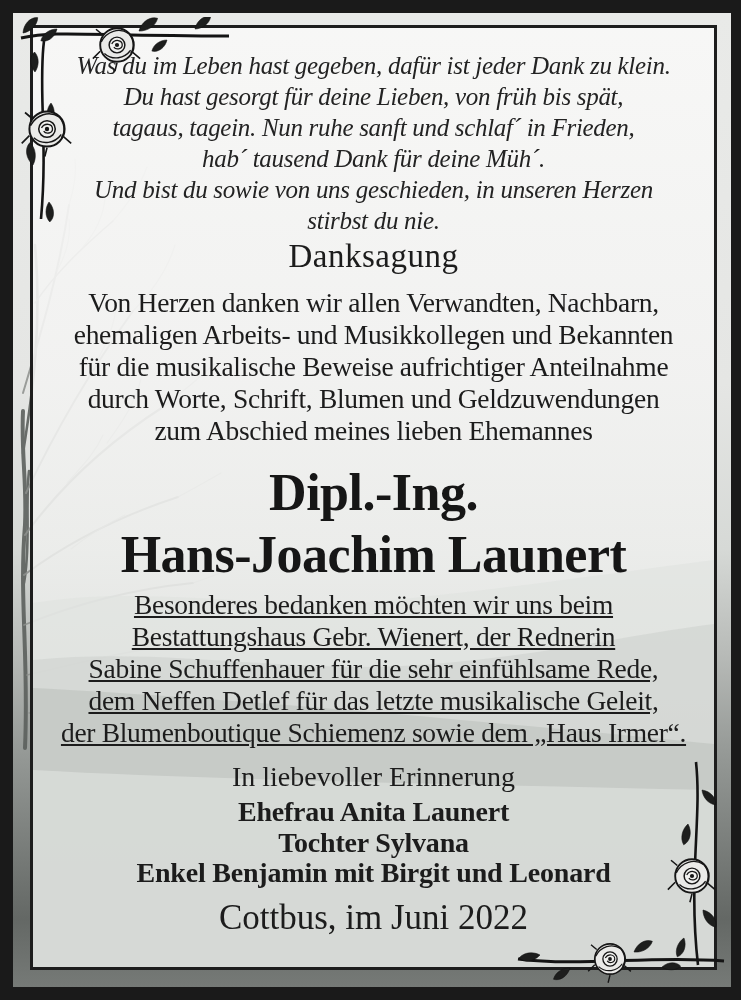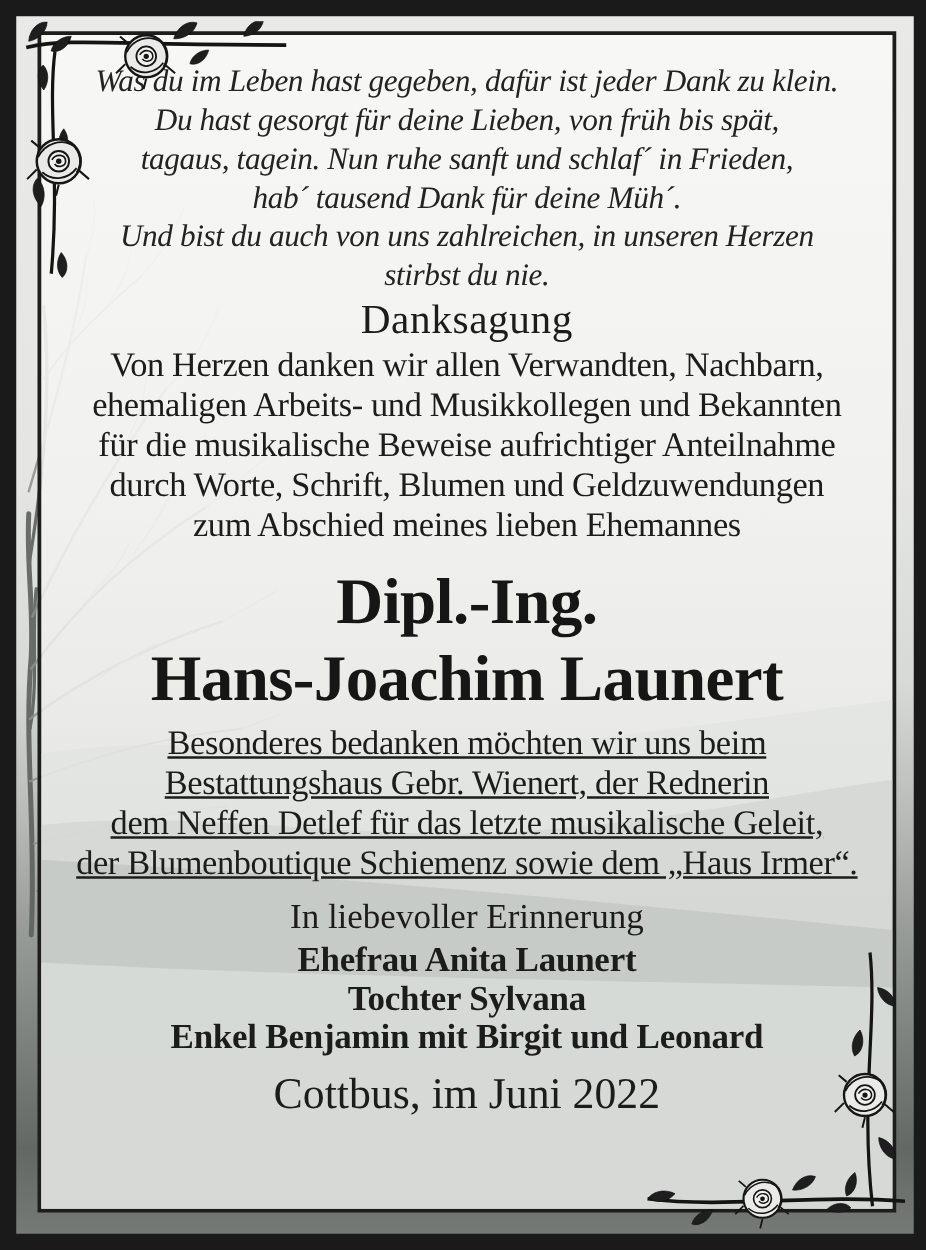--- a/index.html
+++ b/index.html
@@ -11,21 +11,21 @@
                     #989c99 75%,#7e827f 84%,#646865 93%,#767a77 100%);}
   .tree-svg{position:absolute;left:-2px;top:140px;width:218px;height:600px;}
   
   .card{position:absolute;left:17px;top:12px;right:14px;bottom:17px;border:3px solid #1d1d1d;
         background:linear-gradient(180deg,rgba(248,248,247,.94) 0%,rgba(243,243,242,.9) 35%,
                    rgba(238,239,237,.84) 60%,rgba(238,239,237,.84) 100%);}
   .hills-svg{position:absolute;left:0;top:0;width:100%;height:100%;}
   .content{position:absolute;left:0;top:0;right:0;bottom:0;text-align:center;padding-top:22px;}
   .poem{font-style:italic;font-size:25px;line-height:31px;letter-spacing:-.3px;color:#232323;}
   .heading{font-size:33px;line-height:40px;letter-spacing:.5px;}
-  .para{font-size:27.5px;line-height:32px;letter-spacing:-.3px;}
+  .para{font-size:27.5px;line-height:32px;letter-spacing:-.3px;margin-top:11px;}
   .deceased{margin-top:15px;font-weight:bold;font-size:52px;line-height:62px;letter-spacing:-.5px;color:#161616;}
   .para2{margin-top:3px;text-decoration:underline;}
   .remembrance{font-size:28px;line-height:32px;margin-top:12px;}
   .family{margin-top:4px;font-weight:bold;font-size:28px;line-height:30.5px;letter-spacing:-.2px;text-align:center;}
   .place{font-size:35px;line-height:32px;margin-top:13px;}
   .rose{position:absolute;}
   .rose.tl{left:4px;top:4px;}
   .rose.br{right:4px;bottom:4px;}
   .defs{position:absolute;width:0;height:0;}
 </style>
@@ -90,21 +90,21 @@
         <path d="M0,660 C120,666 300,680 450,694 C560,704 620,710 681,716 L681,939 0,939 Z" fill="rgba(192,196,192,0.66)"></path>
         <path d="M0,742 C180,752 420,756 681,762 L681,939 0,939 Z" fill="rgba(215,218,215,0.93)"></path>
       </svg>
 
       <div class="content">
         <div class="poem">
           <div>Was du im Leben hast gegeben, dafür ist jeder Dank zu klein.</div>
           <div>Du hast gesorgt für deine Lieben, von früh bis spät,</div>
           <div>tagaus, tagein. Nun ruhe sanft und schlaf´ in Frieden,</div>
           <div>hab´ tausend Dank für deine Müh´.</div>
-          <div>Und bist du auch von uns zahlreichen, in unseren Herzen</div>
+          <div>Und bist du sowie von uns geschieden, in unseren Herzen</div>
           <div>stirbst du nie.</div>
         </div>
 
         <div class="heading">Danksagung</div>
 
         <div class="para">
           <div>Von Herzen danken wir allen Verwandten, Nachbarn,</div>
           <div>ehemaligen Arbeits- und Musikkollegen und Bekannten</div>
           <div>für die musikalische Beweise aufrichtiger Anteilnahme</div>
           <div>durch Worte, Schrift, Blumen und Geldzuwendungen</div>
@@ -112,20 +112,21 @@
         </div>
 
         <div class="deceased">
           <div>Dipl.-Ing.</div>
           <div>Hans-Joachim Launert</div>
         </div>
 
         <div class="para para2">
           <div>Besonderes bedanken möchten wir uns beim</div>
           <div>Bestattungshaus Gebr. Wienert, der Rednerin</div>
+          <div>Sabine Schuffenhauer für die sehr einfühlsame Rede,</div>
           <div>dem Neffen Detlef für das letzte musikalische Geleit,</div>
           <div>der Blumenboutique Schiemenz sowie dem „Haus Irmer“.</div>
         </div>
 
         <div class="remembrance">In liebevoller Erinnerung</div>
 
         <div class="family">
           <div>Ehefrau Anita Launert</div>
           <div>Tochter Sylvana</div>
           <div>Enkel Benjamin mit Birgit und Leonard</div>

